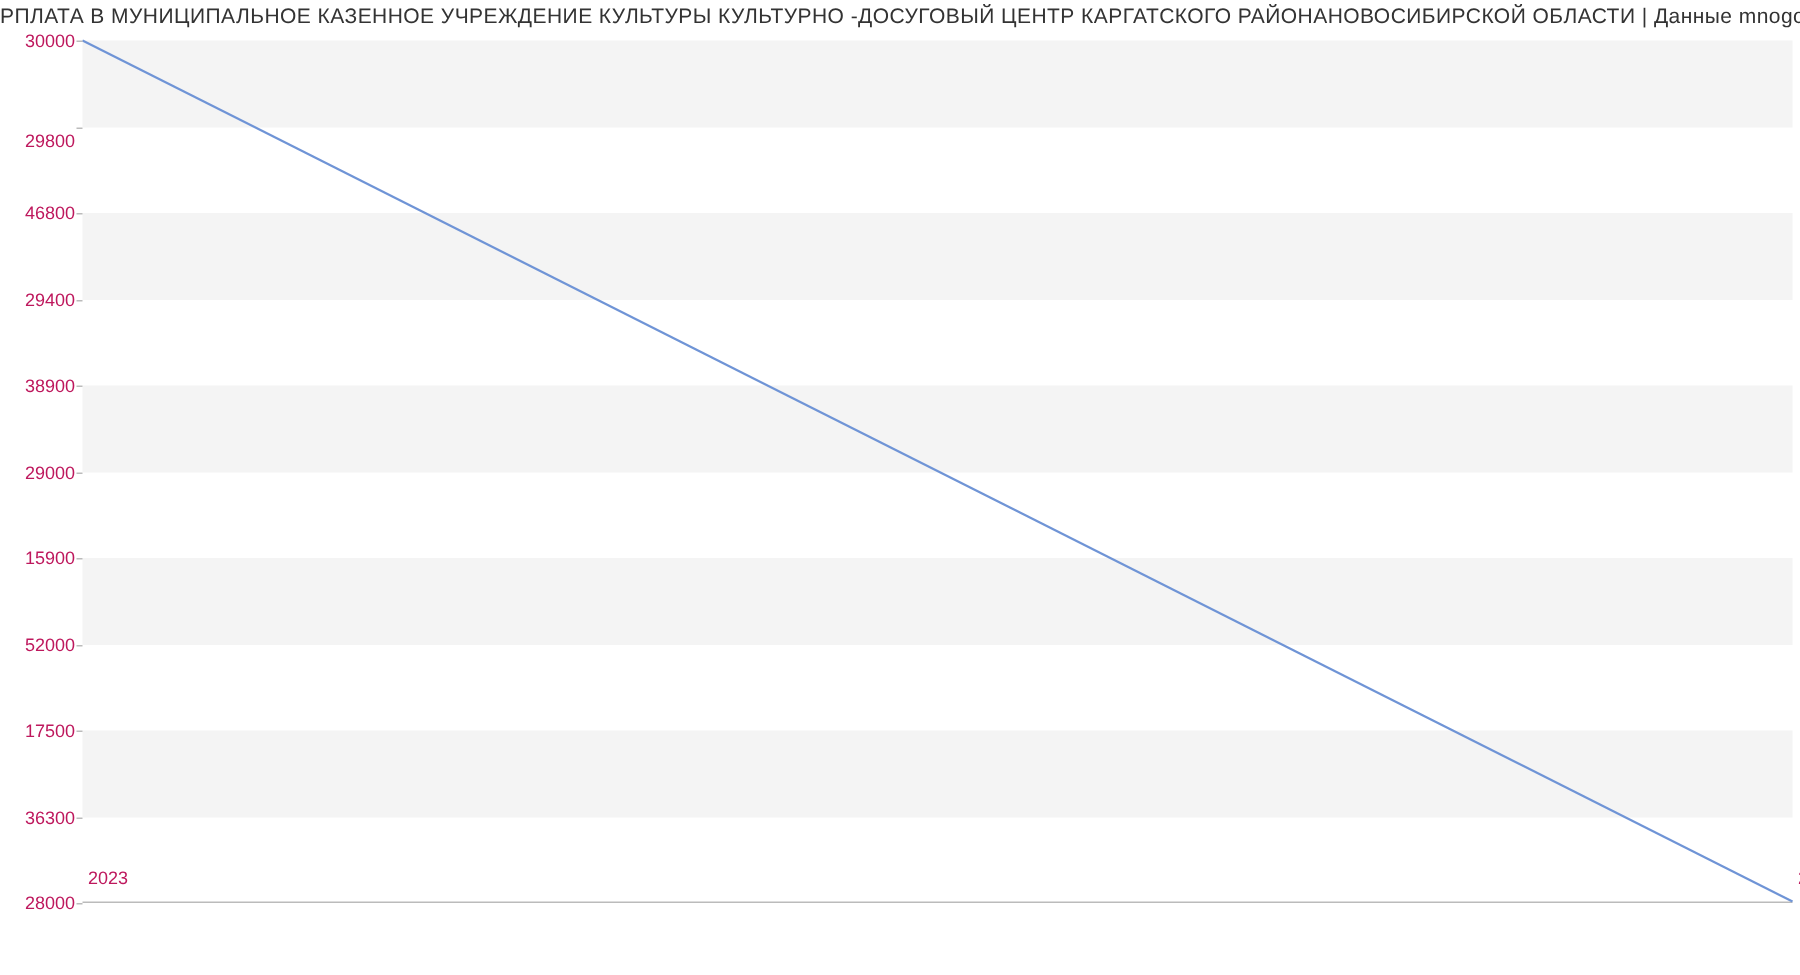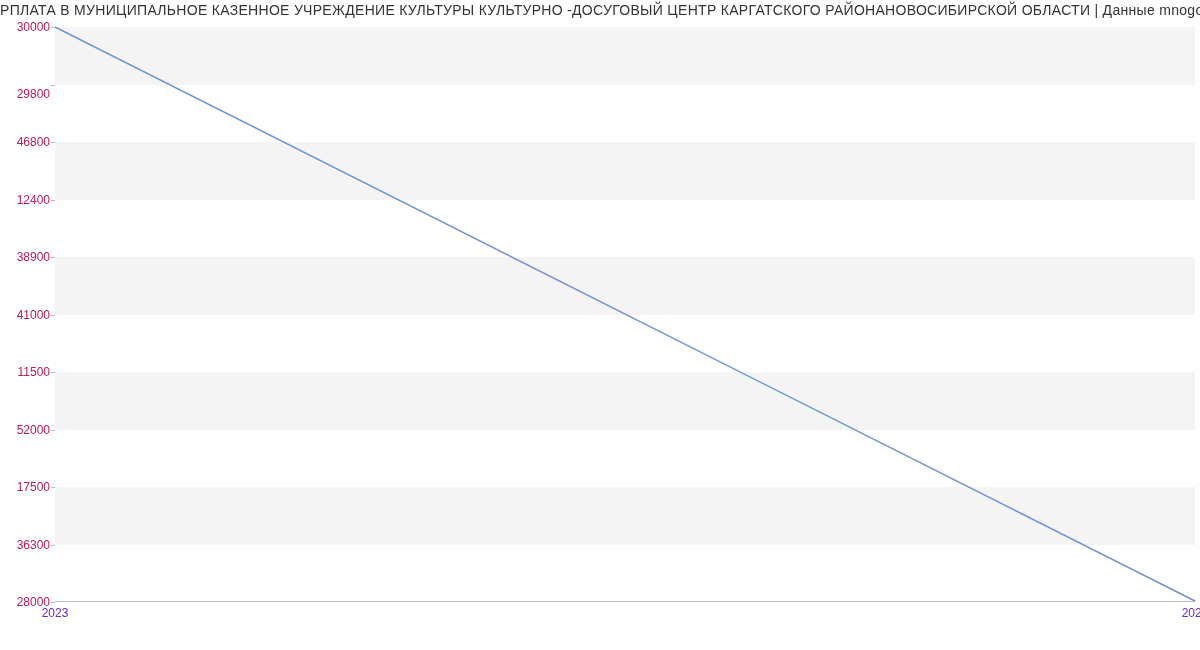--- a/index.html
+++ b/index.html
@@ -48,24 +48,25 @@
     }
     .y-tick-mark {
       position: absolute;
       left: -4px;
       width: 4px;
       height: 1px;
       background: #bbb;
     }
     .xtick {
       position: absolute;
-      top: 584px;
+      top: 556px;
       font-size: 12px;
-      color: #6d28d9;
+      color: #be185d;
       transform: translateX(-50%);
+      margin-left: 17px;
     }
     svg.line {
       position: absolute;
       left: 0; top: 0;
       width: 100%; height: 100%;
       overflow: visible;
     }
     .series-line {
       stroke: #6f94d6;
       stroke-width: 1.5;
@@ -96,22 +97,22 @@
       <div class="y-tick-mark" style="top: 230px;"></div>
       <div class="y-tick-mark" style="top: 172.5px;"></div>
       <div class="y-tick-mark" style="top: 115px;"></div>
       <div class="y-tick-mark" style="top: 57.5px;"></div>
       <div class="y-tick-mark" style="top: 0px;"></div>
     </div>
 <div class="ytick" style="top: 580px;">28000</div>
     <div class="ytick" style="top: 522.5px;">36300</div>
     <div class="ytick" style="top: 465px;">17500</div>
     <div class="ytick" style="top: 407.5px;">52000</div>
-    <div class="ytick" style="top: 350px;">11500</div>
-    <div class="ytick" style="top: 292.5px;">41000</div>
+    <div class="ytick" style="top: 350px;">15900</div>
+    <div class="ytick" style="top: 292.5px;">29000</div>
     <div class="ytick" style="top: 235px;">38900</div>
-    <div class="ytick" style="top: 177.5px;">12400</div>
+    <div class="ytick" style="top: 177.5px;">29400</div>
     <div class="ytick" style="top: 120px;">46800</div>
     <div class="ytick" style="top: 72px;">29800</div>
     <div class="ytick" style="top: 5px;">30000</div>
     <div class="xtick" style="left: 55px;">2023</div>
     <div class="xtick" style="left: 1195px;">2024</div>
   </div>
 
 </body></html>

